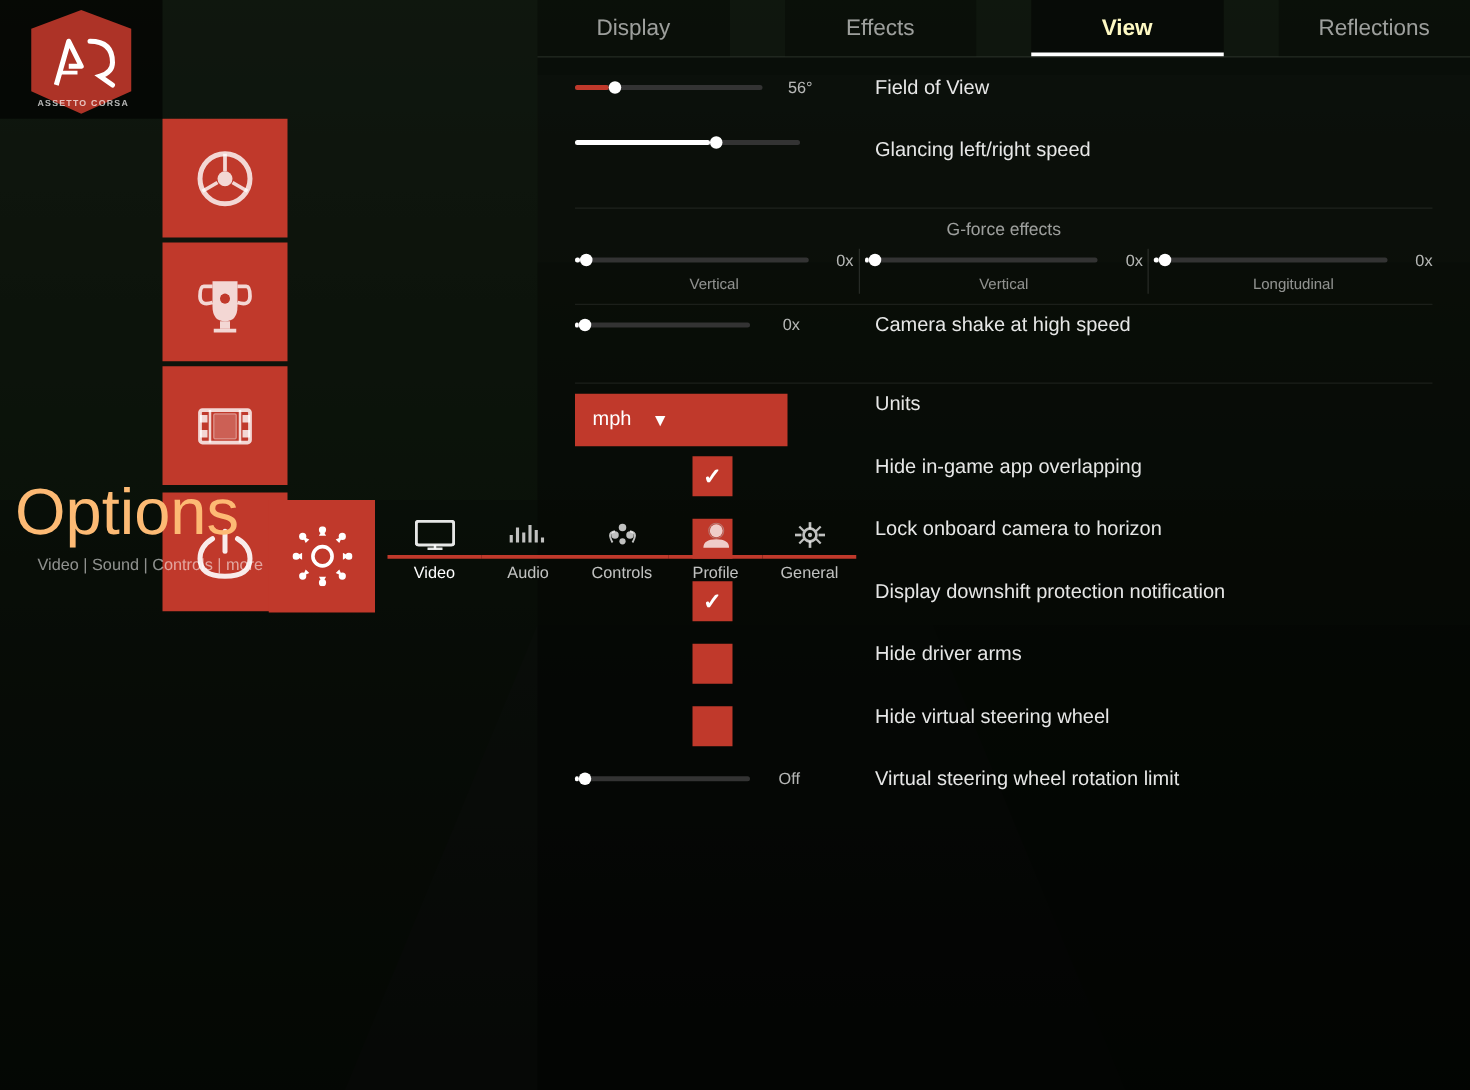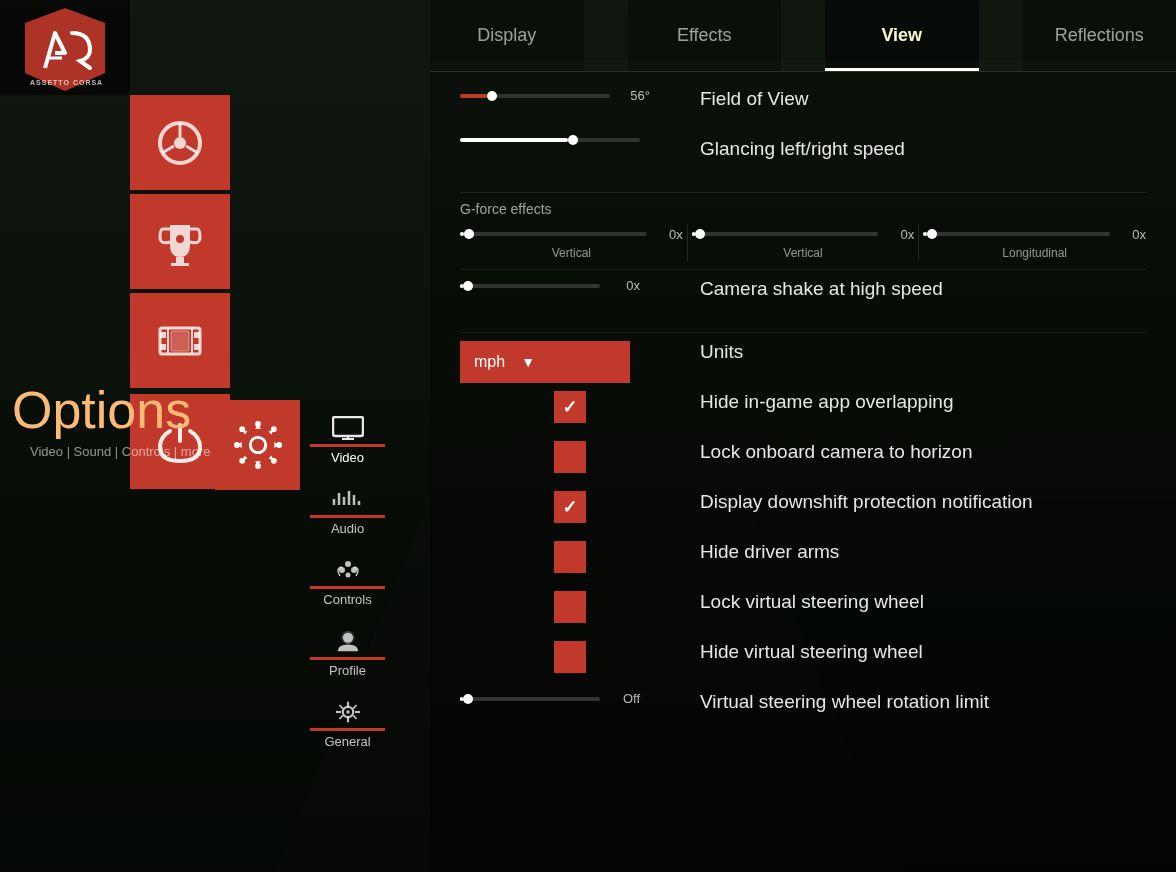--- a/index.html
+++ b/index.html
@@ -104,22 +104,22 @@
       fill: white;
     }
 
     
     .sub-nav {
       position: absolute;
       left: 310px;
       top: 410px;
       z-index: 20;
       display: flex;
-      flex-direction: column;
-      gap: 12px;
+      flex-direction: row;
+      gap: 0px;
     }
     .sub-nav-item {
       display: flex;
       flex-direction: column;
       align-items: center;
       cursor: pointer;
       padding: 4px 0;
     }
     .sub-nav-icon {
       width: 44px;
@@ -157,21 +157,21 @@
       right: 0;
       bottom: 0;
       z-index: 10;
       display: flex;
       flex-direction: column;
     }
 
     
     .tabs {
       display: flex;
-      height: 72px;
+      height: 46px;
       border-bottom: 1px solid rgba(255,255,255,0.1);
       gap: 44px;
     }
     .tab {
       flex: 1;
       display: flex;
       align-items: center;
       justify-content: center;
       font-size: 18px;
       font-weight: 400;
@@ -213,21 +213,21 @@
       margin-bottom: 4px;
     }
     .setting-control {
       flex: 0 0 220px;
       display: flex;
       align-items: center;
       gap: 8px;
     }
     .setting-label {
       flex: 1;
-      font-size: 19px;
+      font-size: 16px;
       color: rgba(255,255,255,0.9);
       padding-left: 20px;
     }
 
     
     .slider-track {
       flex: 1;
       height: 4px;
       background: #333;
       border-radius: 2px;
@@ -267,21 +267,21 @@
       align-items: center;
       width: 160px;
       gap: 8px;
     }
 
     
     .gforce-section {
       margin: 8px 0 4px 0;
     }
     .gforce-title {
-      text-align: left;
+      text-align: center;
       font-size: 14px;
       color: rgba(255,255,255,0.6);
       margin-bottom: 8px;
     }
     .gforce-row {
       display: flex;
       align-items: center;
       gap: 4px;
     }
     .gforce-group {
@@ -687,27 +687,20 @@
     </div>
 
     <div class="setting-row">
       <div class="setting-control" style="justify-content:center;">
         <div class="checkbox-red">
         </div>
       </div>
       <div class="setting-label">Hide driver arms</div>
     </div>
 
-    <div class="setting-row">
-      <div class="setting-control" style="justify-content:center;">
-        <div class="checkbox-red">
-        </div>
-      </div>
-      <div class="setting-label">Lock virtual steering wheel</div>
-    </div>
 
     <div class="setting-row">
       <div class="setting-control" style="justify-content:center;">
         <div class="checkbox-red">
         </div>
       </div>
       <div class="setting-label">Hide virtual steering wheel</div>
     </div>
 
     <div class="setting-row">

